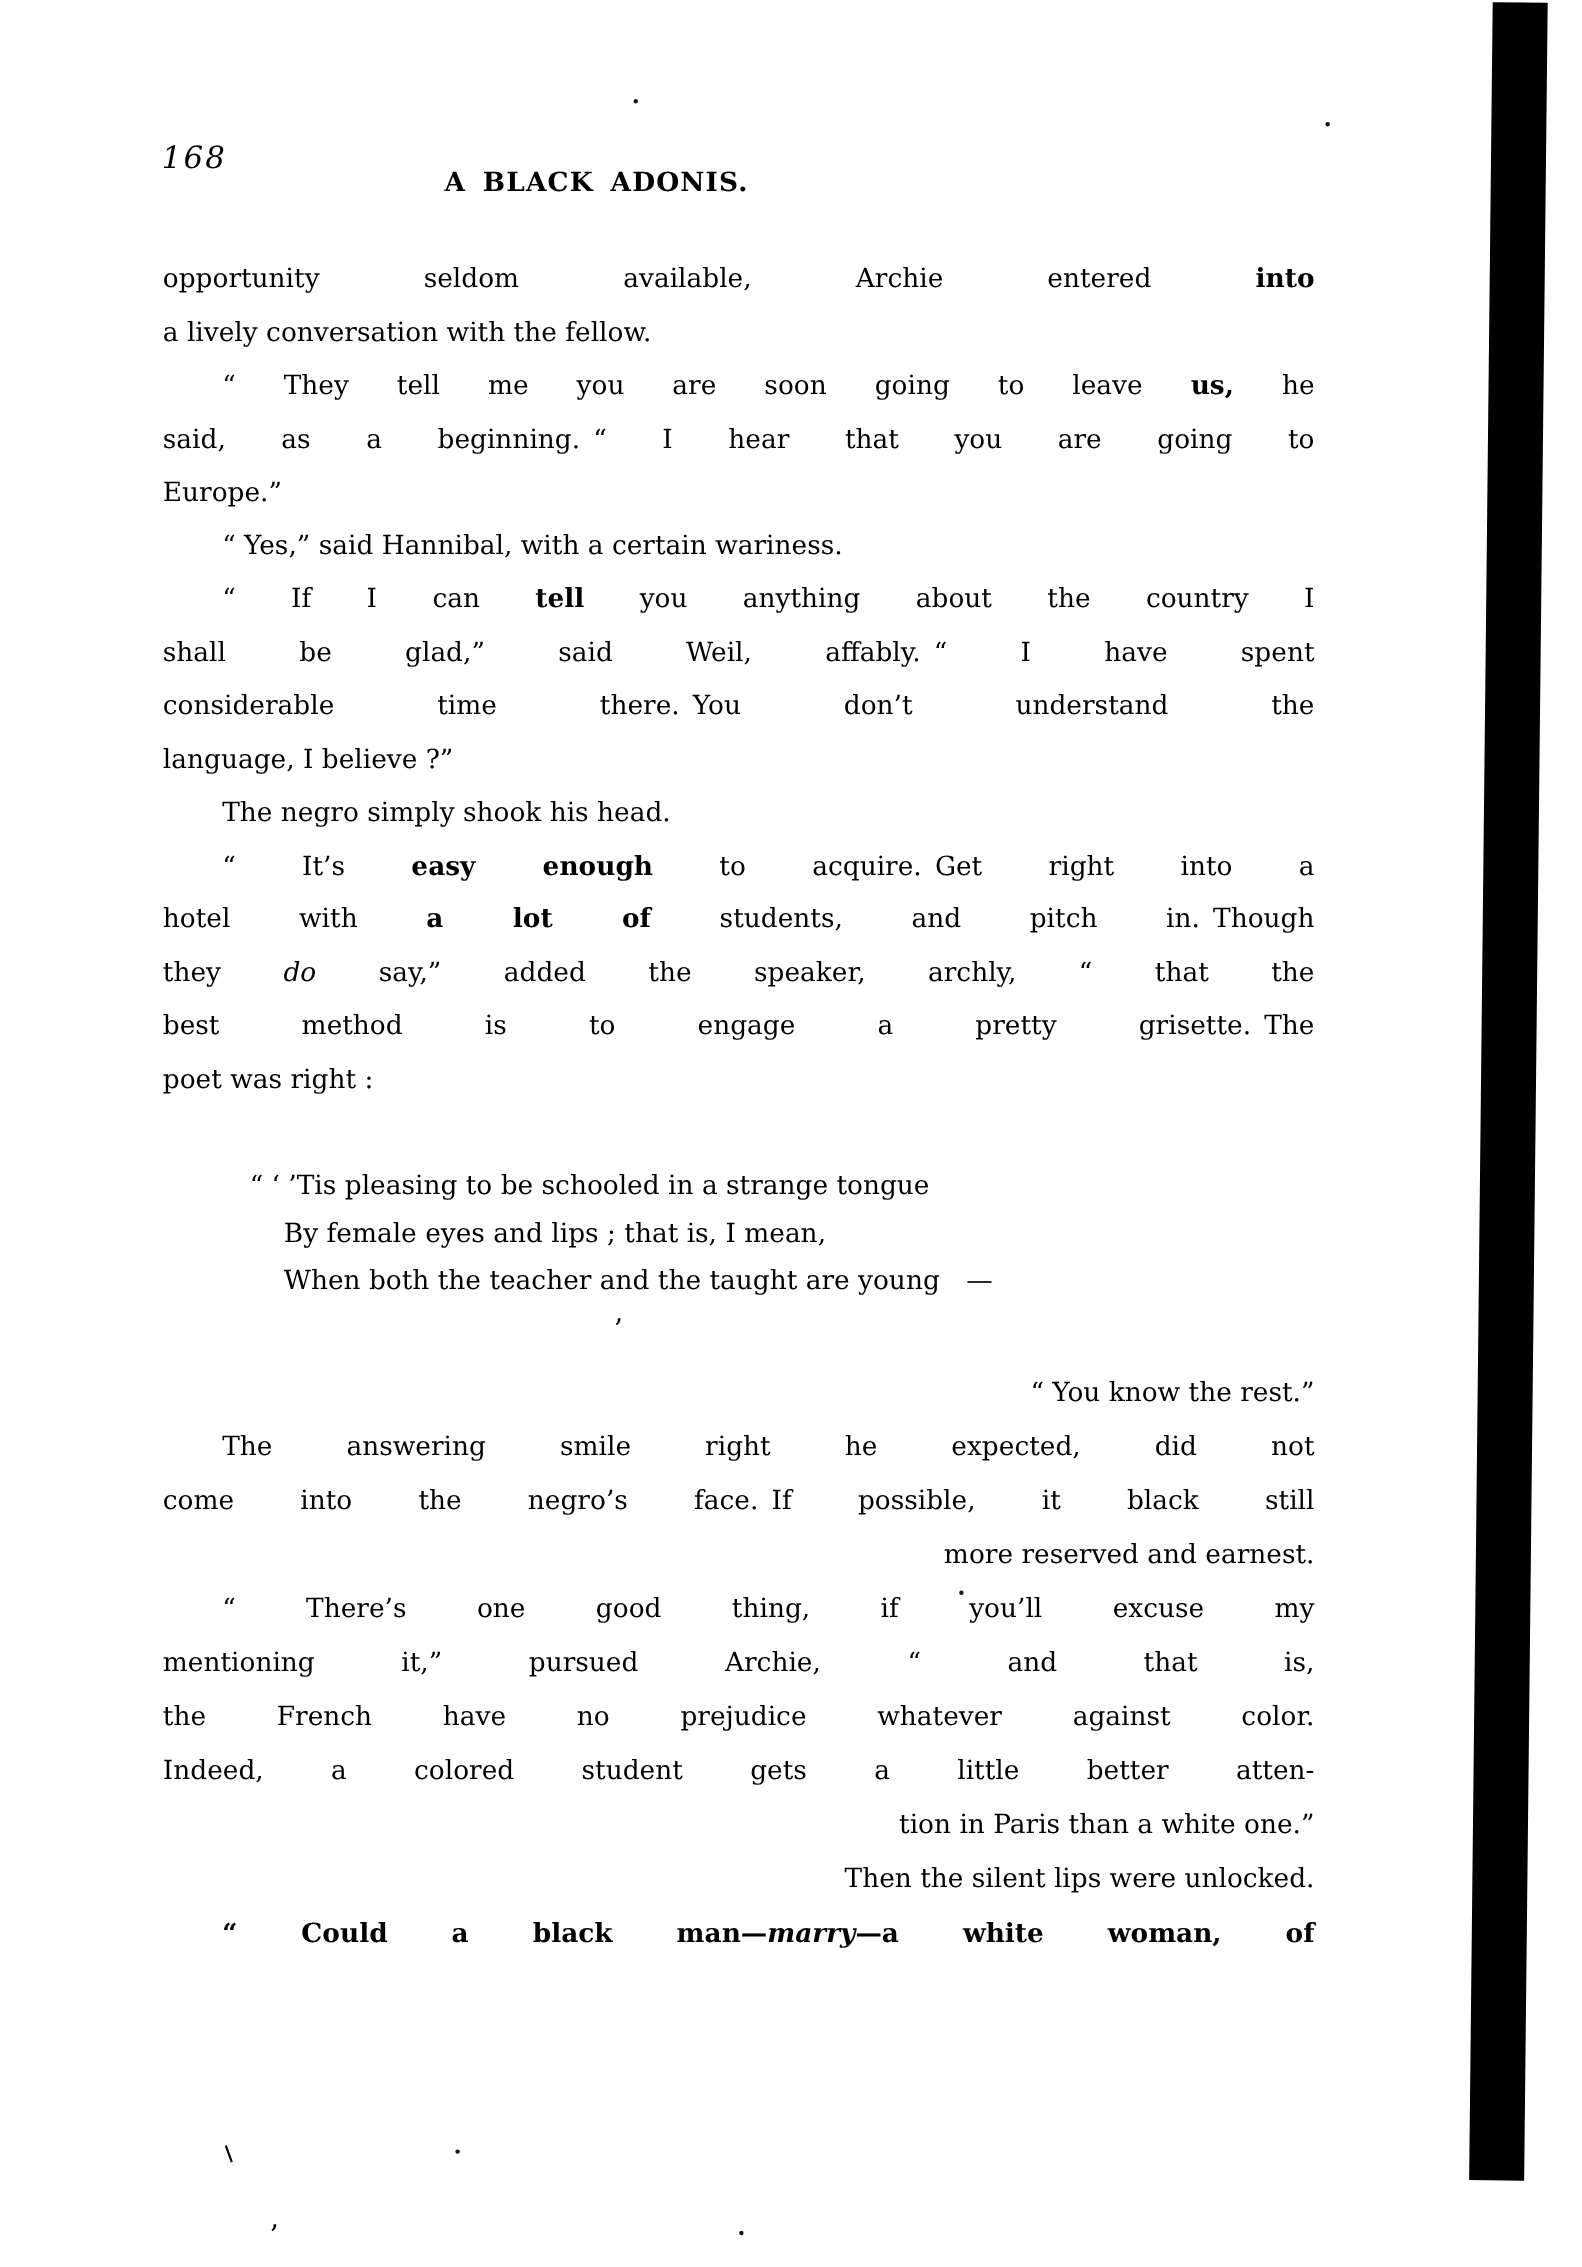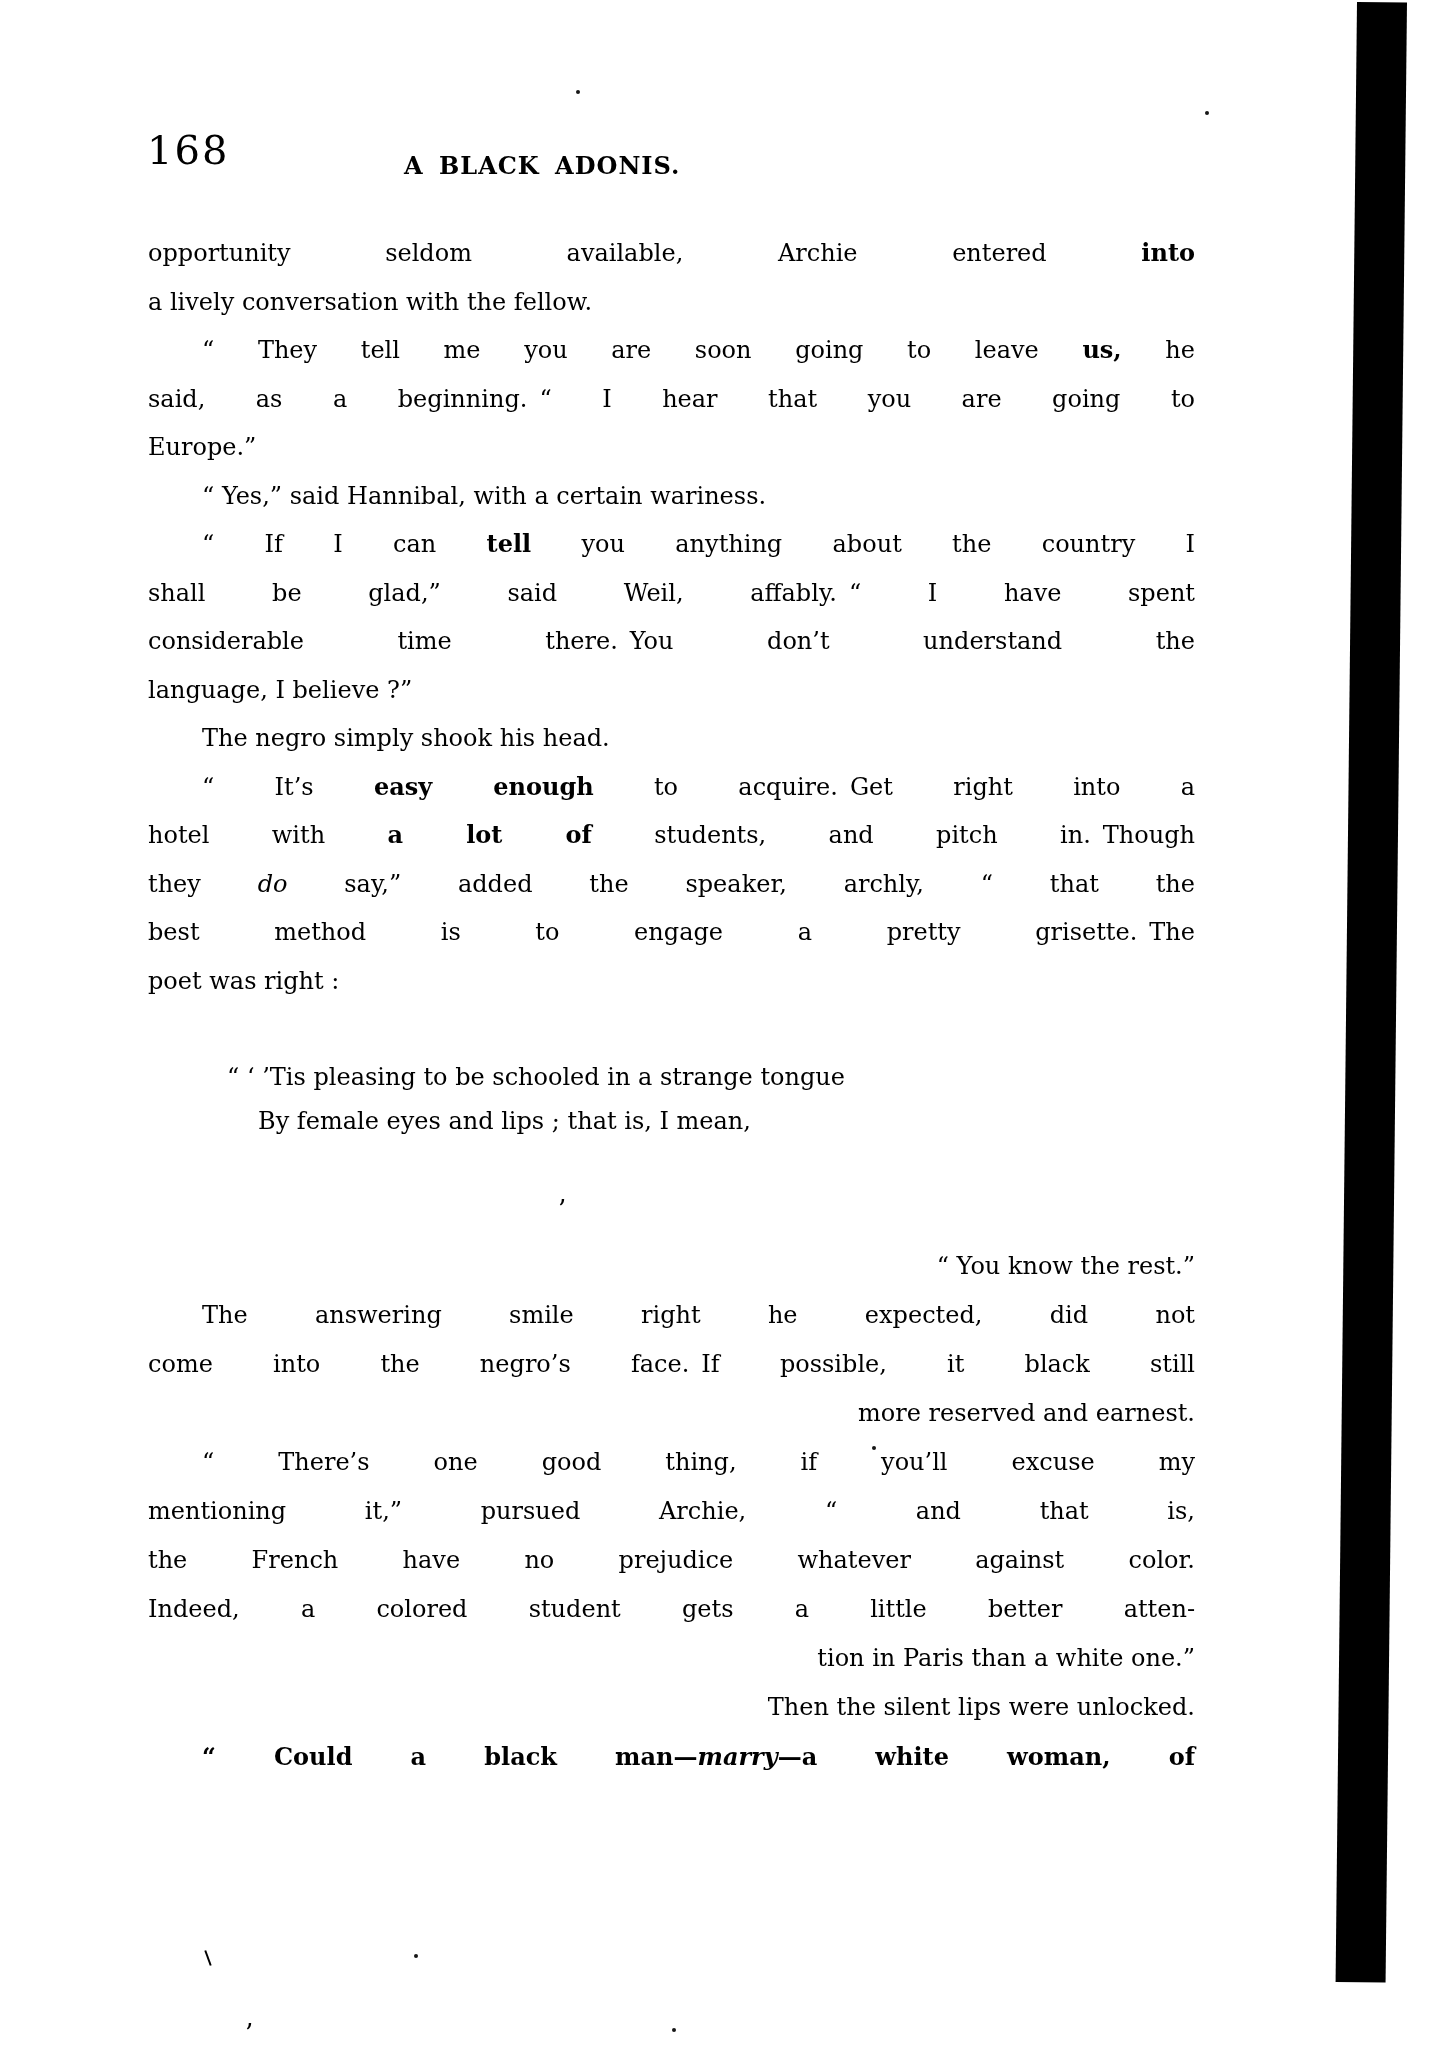--- a/index.html
+++ b/index.html
@@ -11,23 +11,24 @@
     overflow: hidden;
     font-family: "DejaVu Serif", "Liberation Serif", serif;
     color: #000000;
   }
   .page { position: absolute; inset: 0; }
 
   .page-number {
     position: absolute;
     left: 147px;
     top: 130px;
-    font-size: 40px;
+    font-size: 28px;
     line-height: 1;
     letter-spacing: 2px;
+    font-style: italic;
   }
   .running-title {
     position: absolute;
     left: 404px;
     top: 154px;
     font-size: 24px;
     font-weight: bold;
     letter-spacing: 1px;
     word-spacing: 6px;
     line-height: 1;
@@ -115,20 +116,21 @@
       <div class="line justify indent"><span class="">“ It’s </span><span class="b ">easy enough</span><span class=""> to acquire. Get right into a</span></div>
       <div class="line justify"><span class="">hotel with </span><span class="b ">a lot of</span><span class=""> students, and pitch in. Though</span></div>
       <div class="line justify"><span class="">they </span><span class="i">do</span><span class=""> say,” added the speaker, archly, “ that the</span></div>
       <div class="line justify"><span class="">best method is to engage a pretty grisette. The</span></div>
       <div class="line"><span class="">poet was right :</span></div>
     </div>
 
   <div id="verse" class="text-col">
       <div class="line v1"><span class="">“ ‘ ’Tis pleasing to be schooled in a strange tongue</span></div>
       <div class="line v2"><span class="">By female eyes and lips ; that is, I mean,</span></div>
+      <div class="line v2"><span class="">When both the teacher and the taught are young  —</span></div>
     </div>
 
   <div id="part2" class="text-col">
       <div class="line indent"><span class="">“ You know the rest.”</span></div>
       <div class="line justify indent"><span class="">The answering smile right he expected, did not</span></div>
       <div class="line justify"><span class="">come into the negro’s face. If possible, it black still</span></div>
       <div class="line"><span class="">more reserved and earnest.</span></div>
       <div class="line justify indent"><span class="">“ There’s one good thing, if you’ll excuse my</span></div>
       <div class="line justify"><span class="">mentioning it,” pursued Archie, “ and that is,</span></div>
       <div class="line justify"><span class="">the French have no prejudice whatever against color.</span></div>

